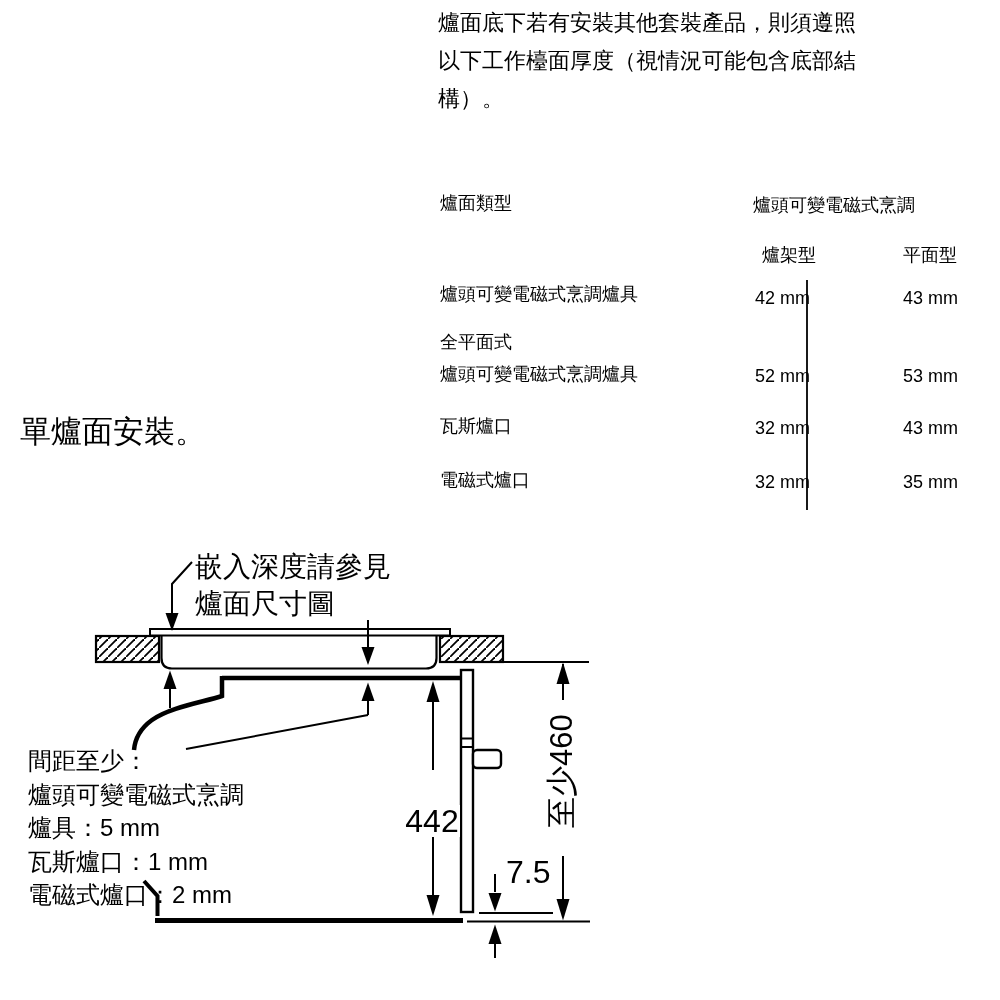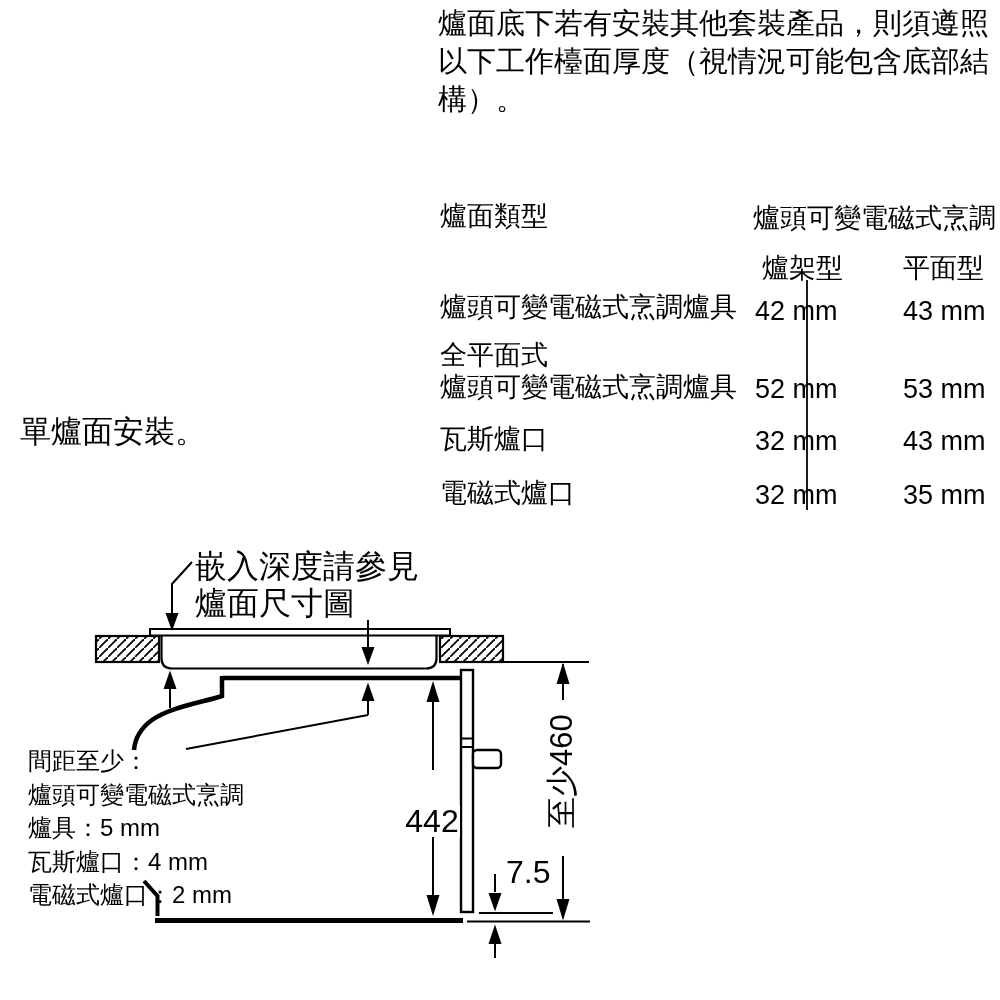--- a/index.html
+++ b/index.html
@@ -2,25 +2,25 @@
 <html><head>
 <meta charset="utf-8">
 <style>
   html,body{margin:0;padding:0;background:#fff;}
   .page{
     position:relative;width:1000px;height:1000px;background:#fff;
     font-family:"Liberation Sans",sans-serif;color:#000;overflow:hidden;
   }
   .abs{position:absolute;line-height:1;white-space:nowrap;}
   svg{position:absolute;left:0;top:0;pointer-events:none;}
-  .intro{position:absolute;left:438px;top:4px;font-size:29px;line-height:38px;}
+  .intro{position:absolute;left:438px;top:4px;font-size:22px;line-height:38px;}
   .section-label{position:absolute;left:20px;top:411px;font-size:31px;}
-  .tbl{position:absolute;left:440px;top:195px;width:560px;height:330px;font-size:27px;}
+  .tbl{position:absolute;left:440px;top:186px;width:560px;height:330px;font-size:18px;}
   .tbl .abs{position:absolute;}
-  .depth-note{position:absolute;left:195px;top:548px;font-size:32px;line-height:37px;}
+  .depth-note{position:absolute;left:195px;top:548px;font-size:28px;line-height:37px;}
   .clearance{position:absolute;left:28px;top:744px;font-size:24px;line-height:33.5px;}
   .dim{position:absolute;font-size:32px;line-height:1;}
   .dim-442{left:404px;top:773px;width:56px;text-align:center;background:#fff;margin-top:32px;}
   .dim-75{left:506px;top:856px;}
   .dim-460{left:483px;top:754px;width:158px;height:34px;line-height:34px;
            text-align:center;font-size:31px;transform:rotate(-90deg);transform-origin:center;}
 </style>
 </head>
 <body>
 
@@ -143,21 +143,21 @@
 
   <div class="depth-note">
     <div>嵌入深度請參見</div>
     <div>爐面尺寸圖</div>
   </div>
 
   <div class="clearance">
     <div>間距至少：</div>
     <div>爐頭可變電磁式烹調</div>
     <div>爐具：5 mm</div>
-    <div>瓦斯爐口：4 mm</div>
+    <div>瓦斯爐口：1 mm</div>
     <div>電磁式爐口：2 mm</div>
   </div>
 
   <div class="dim dim-442">442</div>
   <div class="dim dim-460">至少460</div>
   <div class="dim dim-75">7.5</div>
 
 </div>
 
 </body></html>

